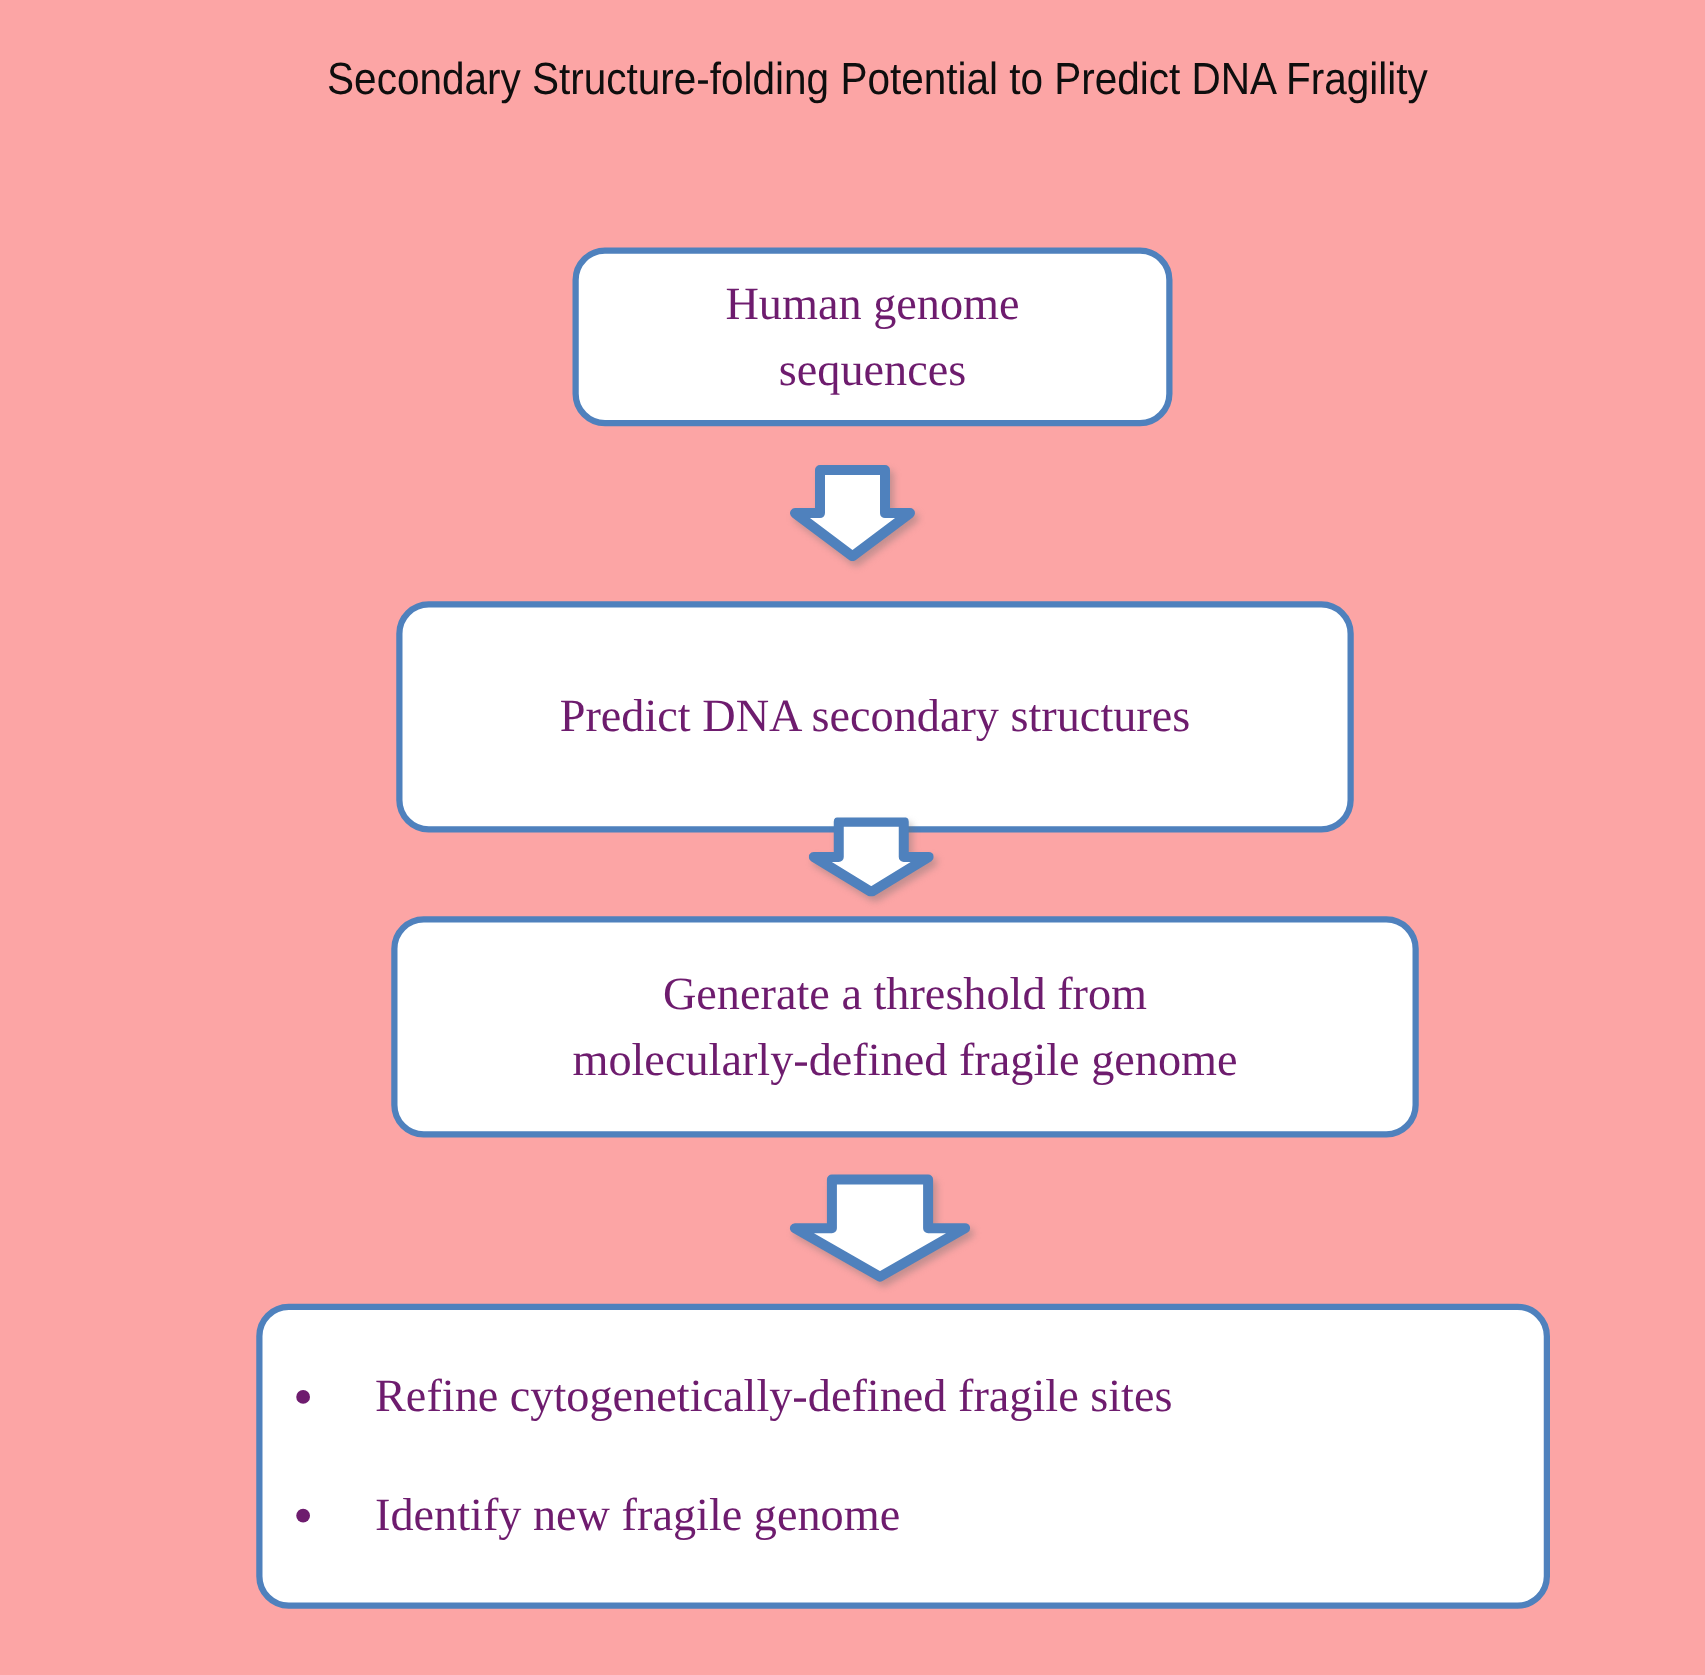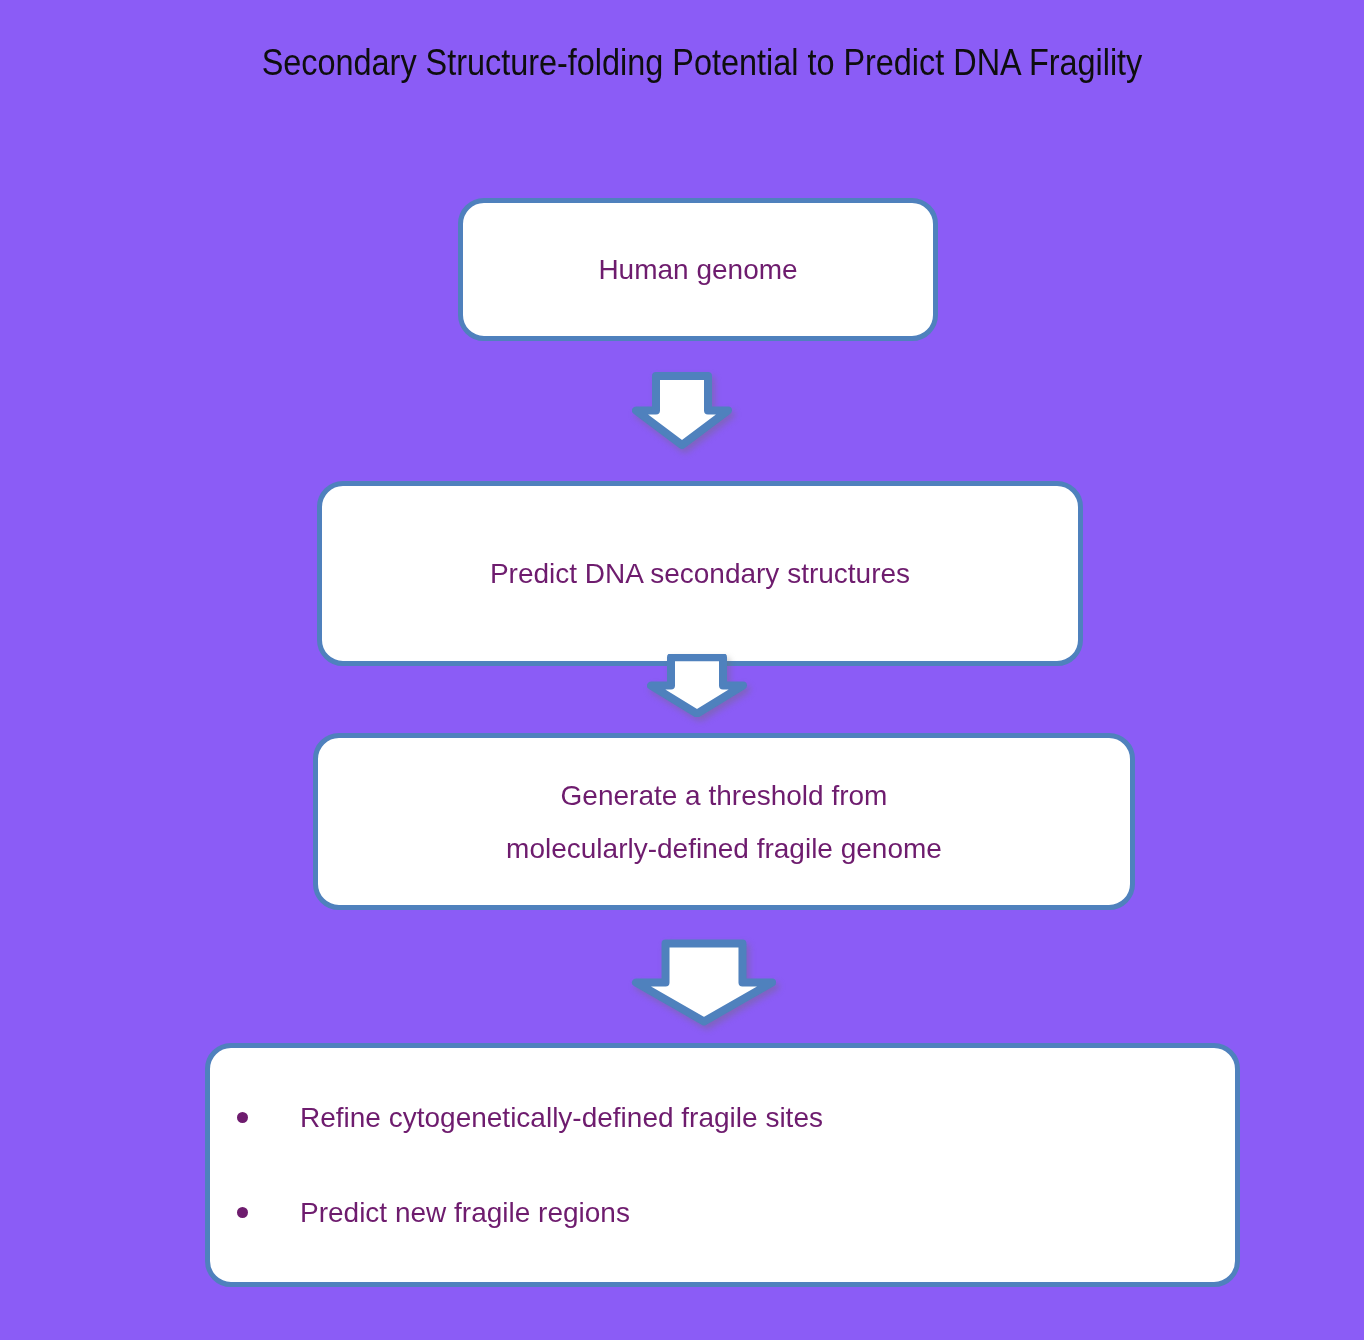--- a/index.html
+++ b/index.html
@@ -8,21 +8,21 @@
     background: #ffffff;
     width: 1364px;
     height: 1340px;
     overflow: hidden;
     font-family: "Liberation Sans", "DejaVu Sans", sans-serif;
   }
   .stage {
     position: relative;
     width: 1364px;
     height: 1340px;
-    background: #8b5cf6;
+    background: #fca5a5;
   }
   .slide-title {
     position: absolute;
     left: 40px;
     top: 42px;
     width: 1324px;
     text-align: center;
     font-size: 36px;
     font-weight: 400;
     color: #0e0e0e;
@@ -35,23 +35,24 @@
     position: absolute;
     box-sizing: border-box;
     border: 5px solid #4F81BD;
     border-radius: 26px;
     background: #ffffff;
     display: flex;
     flex-direction: column;
     align-items: center;
     justify-content: center;
     color: #6E1C6E;
-    font-size: 28px;
+    font-size: 37px;
     line-height: 53px;
     text-align: center;
+    font-family: Liberation Serif, serif;
   }
   #box1 { left: 458px; top: 198px; width: 480px; height: 143px; }
   #box2 { left: 317px; top: 481px; width: 766px; height: 185px; }
   #box3 { left: 313px; top: 733px; width: 822px; height: 177px; }
   #box4 { left: 205px; top: 1043px; width: 1035px; height: 244px;
           align-items: stretch; text-align: left; }
   .box-line { white-space: nowrap; }
   .arrow {
     position: absolute;
     filter: drop-shadow(3px 4px 3px rgba(110,110,110,0.40));
@@ -87,20 +88,21 @@
 </style>
 </head>
 <body>
 
 <div class="stage">
 
   <div class="slide-title">Secondary Structure-folding Potential to Predict DNA Fragility</div>
 
   <div class="flow-box" id="box1">
     <div class="box-line">Human genome</div>
+    <div class="box-line">sequences</div>
   </div>
 
   <div class="arrow" id="arrow1">
     <svg viewBox="0 0 100 76" preserveAspectRatio="none" aria-hidden="true">
       <path d="M24 4 H76 V38 H96 L50 72 L4 38 H24 Z" fill="#ffffff" stroke="#4F81BD" stroke-width="8" stroke-linejoin="round" vector-effect="non-scaling-stroke"></path>
     </svg>
   </div>
 
   <div class="flow-box" id="box2">
     <div class="box-line">Predict DNA secondary structures</div>
@@ -124,18 +126,18 @@
   </div>
 
   <div class="flow-box" id="box4">
     <ul class="bullet-list">
       <li class="bullet-item">
         <span class="bullet-dot"></span>
         <span>Refine cytogenetically-defined fragile sites</span>
       </li>
       <li class="bullet-item">
         <span class="bullet-dot"></span>
-        <span>Predict new fragile regions</span>
+        <span>Identify new fragile genome</span>
       </li>
     </ul>
   </div>
 
 </div>
 
 </body></html>

